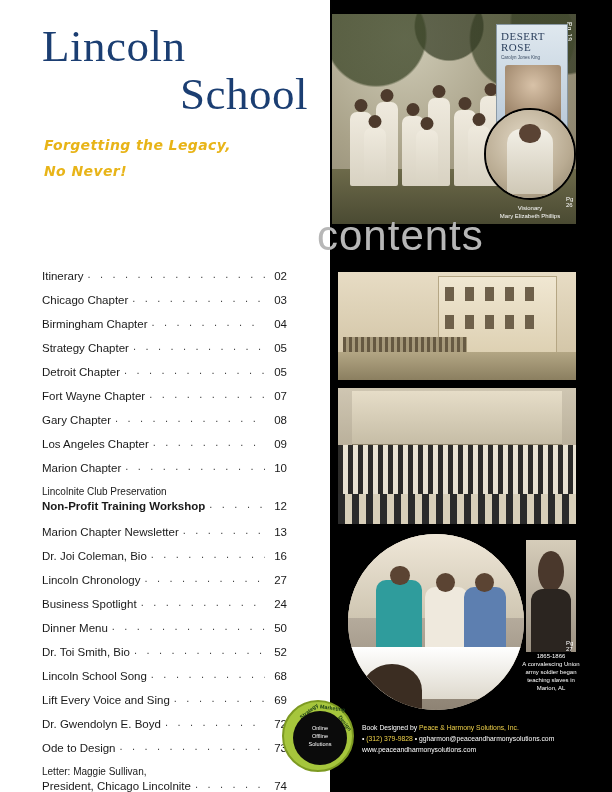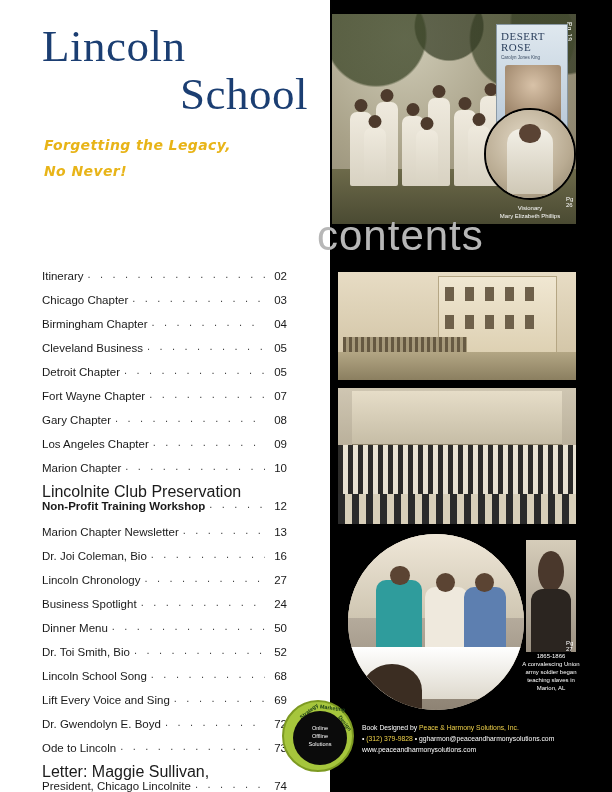--- a/index.html
+++ b/index.html
@@ -68,21 +68,21 @@
     overflow: hidden;
     color: #444;
     letter-spacing: 3.2px;
     font-size: 11px;
     position: relative;
     top: -2px;
   }
   .toc-page { flex: 0 0 auto; width: 18px; text-align: right; }
 
   .toc-row.two-line { height: auto; line-height: 15px; display: block; }
-  .toc-row.two-line .first { display: block; font-size: 16px; }
+  .toc-row.two-line .first { display: block; font-size: 10px; }
   .toc-row.two-line .second-wrap { display: flex; align-items: baseline; }
   .toc-row.two-line .bold { font-weight: bold; }
 
   
   .right-col {
     position: absolute; left: 330px; top: 0; width: 282px; height: 792px;
     background: #000000;
   }
 
   
@@ -321,21 +321,21 @@
           <span class="toc-label">Chicago Chapter</span>
           <span class="toc-dots">. . . . . . . . . . . . . . . . . . . . . . . . . . . .</span>
           <span class="toc-page">03</span>
         </div>
         <div class="toc-row">
           <span class="toc-label">Birmingham Chapter</span>
           <span class="toc-dots">. . . . . . . . . . . . . . . . . . . . . . . . . . . .</span>
           <span class="toc-page">04</span>
         </div>
         <div class="toc-row">
-          <span class="toc-label">Cleveland Business</span>
+          <span class="toc-label">Strategy Chapter</span>
           <span class="toc-dots">. . . . . . . . . . . . . . . . . . . . . . . . . . . .</span>
           <span class="toc-page">05</span>
         </div>
         <div class="toc-row">
           <span class="toc-label">Detroit Chapter</span>
           <span class="toc-dots">. . . . . . . . . . . . . . . . . . . . . . . . . . . .</span>
           <span class="toc-page">05</span>
         </div>
         <div class="toc-row">
           <span class="toc-label">Fort Wayne Chapter</span>
@@ -404,21 +404,21 @@
           <span class="toc-label">Lift Every Voice and Sing</span>
           <span class="toc-dots">. . . . . . . . . . . . . . . . . . . . . . . . . . . .</span>
           <span class="toc-page">69</span>
         </div>
         <div class="toc-row">
           <span class="toc-label">Dr. Gwendolyn E. Boyd</span>
           <span class="toc-dots">. . . . . . . . . . . . . . . . . . . . . . . . . . . .</span>
           <span class="toc-page">72</span>
         </div>
         <div class="toc-row">
-          <span class="toc-label">Ode to Lincoln</span>
+          <span class="toc-label">Ode to Design</span>
           <span class="toc-dots">. . . . . . . . . . . . . . . . . . . . . . . . . . . .</span>
           <span class="toc-page">73</span>
         </div>
         <div class="toc-row two-line" style="margin-bottom: 6px; margin-top: 4px;">
           <span class="first">Letter: Maggie Sullivan,</span>
           <span class="second-wrap">
             <span class="toc-label">President, Chicago Lincolnite</span>
             <span class="toc-dots">. . . . . . . . . . . . . . . . . . . . . . . . . . . .</span>
             <span class="toc-page">74</span>
           </span>

